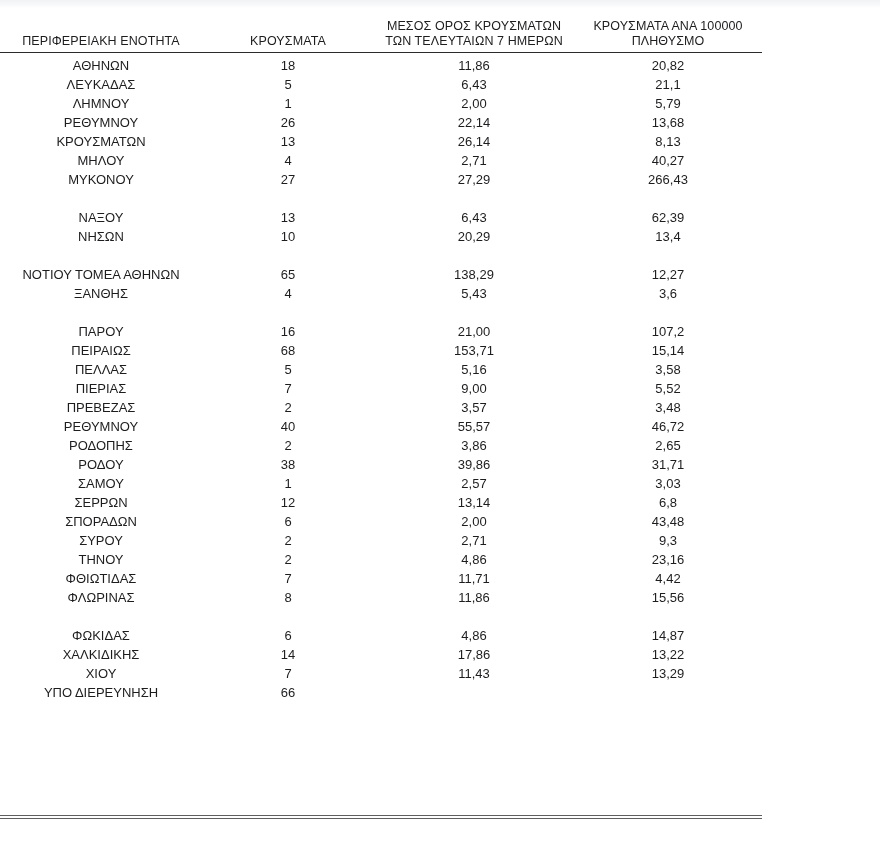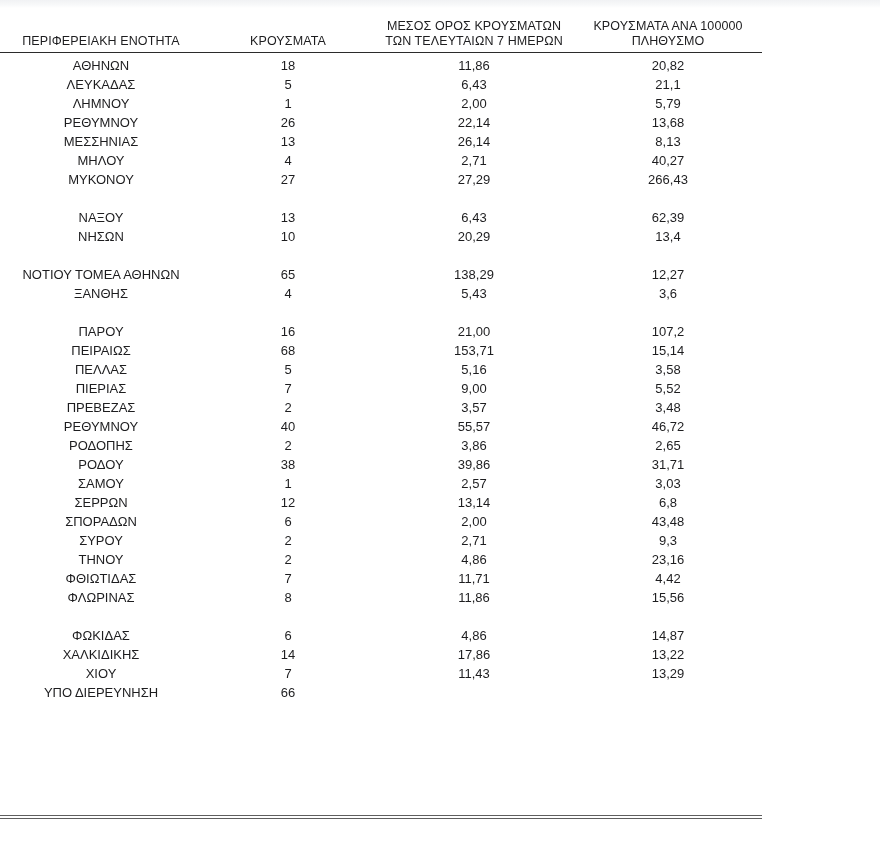--- a/index.html
+++ b/index.html
@@ -144,21 +144,21 @@
           <td>2,00</td>
           <td>5,79</td>
         </tr>
         <tr>
           <td>ΡΕΘΥΜΝΟΥ</td>
           <td>26</td>
           <td>22,14</td>
           <td>13,68</td>
         </tr>
         <tr>
-          <td>ΜΕΣΣΗΝΙΑΣ</td>
+          <td>ΚΡΟΥΣΜΑΤΩΝ</td>
           <td>13</td>
           <td>26,14</td>
           <td>8,13</td>
         </tr>
         <tr>
           <td>ΜΗΛΟΥ</td>
           <td>4</td>
           <td>2,71</td>
           <td>40,27</td>
         </tr>

